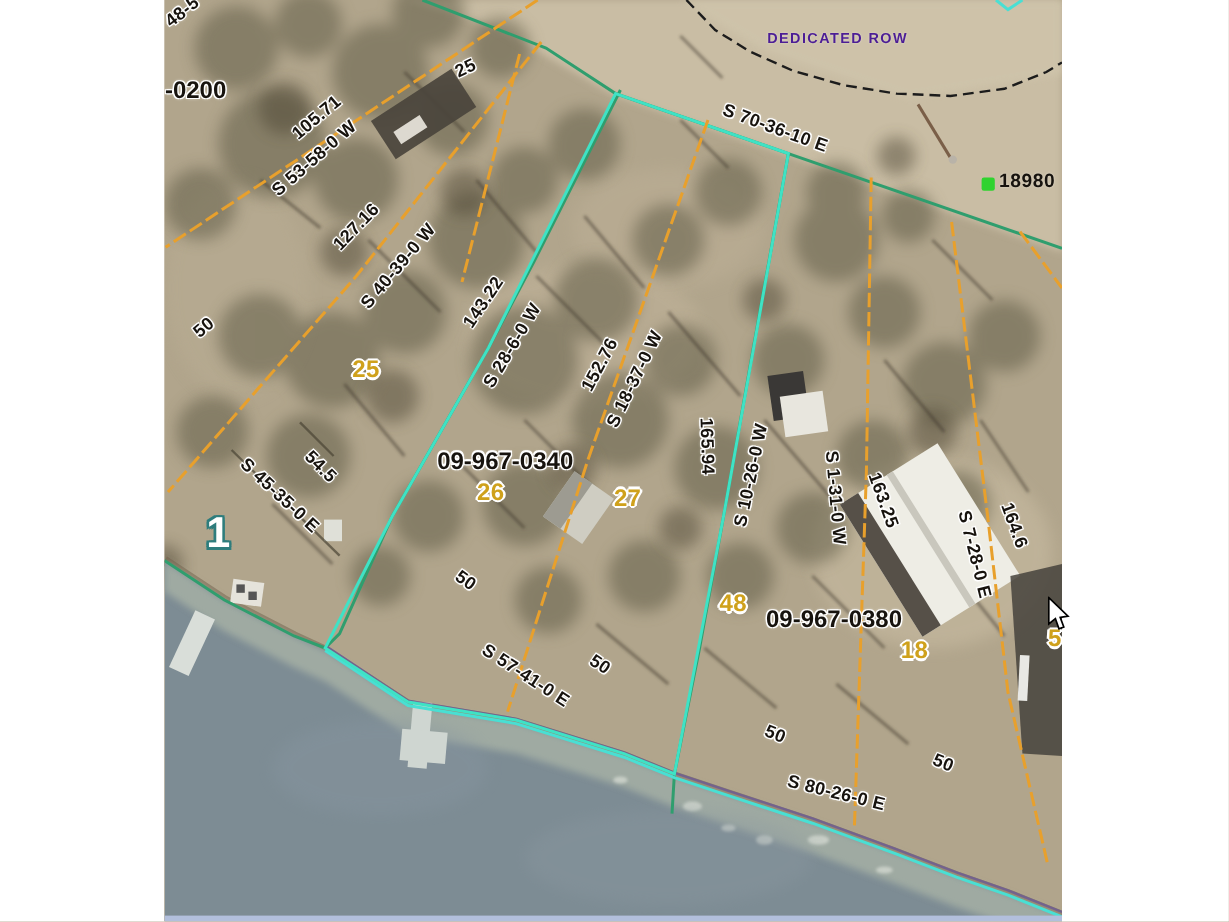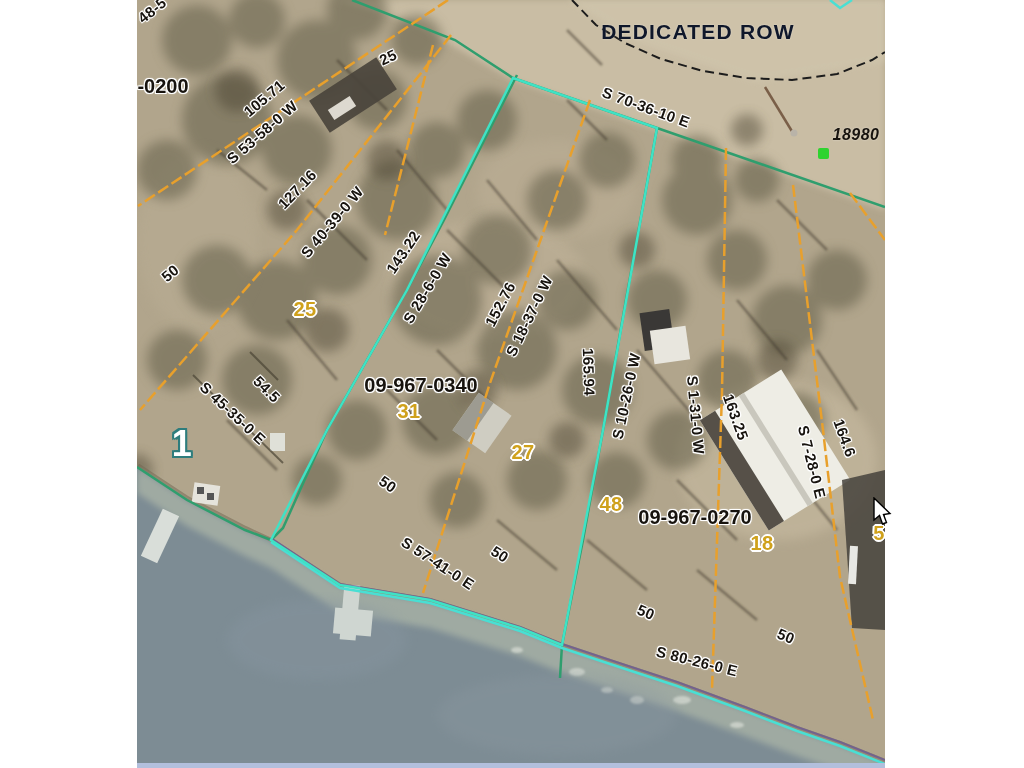--- a/index.html
+++ b/index.html
@@ -14,21 +14,21 @@
          font-weight:bold;font-size:15px;color:#17130e;letter-spacing:.3px;
          text-shadow:-1px -1px 0 #fff,1px -1px 0 #fff,-1px 1px 0 #fff,1px 1px 0 #fff,0 0 3px #fff;}
   .label.distance{font-size:15px;}
   .label.parcel-id{font-size:20px;letter-spacing:0;}
   .label.lot{font-size:20px;color:#cfa11c;
          text-shadow:-2px 0 0 #fff,2px 0 0 #fff,0 -2px 0 #fff,0 2px 0 #fff,-1px -1px 0 #fff,1px 1px 0 #fff,-1px 1px 0 #fff,1px -1px 0 #fff;}
   .label.outlot{font-size:36px;color:#ffffff;font-weight:bold;
          text-shadow:-2px 0 0 #2e7d7d,2px 0 0 #2e7d7d,0 -2px 0 #2e7d7d,0 2px 0 #2e7d7d,-2px -2px 0 #2e7d7d,2px 2px 0 #2e7d7d,-2px 2px 0 #2e7d7d,2px -2px 0 #2e7d7d;}
   .label.address{font-size:16px;font-weight:bold;letter-spacing:.5px;
          text-shadow:0 0 2px rgba(255,255,255,.5);}
-  .label.row-label{font-size:21px;letter-spacing:1.2px;color:#0f172a;
+  .label.row-label{font-size:12px;letter-spacing:1.2px;color:#4c1d95;
          text-shadow:0 0 2px rgba(255,255,255,.45);}
   #green-marker{position:absolute;width:11px;height:11px;border-radius:2px;z-index:3;}
   #cursor{position:absolute;z-index:9;}
   .bottom-strip{position:absolute;left:0;bottom:0;width:100%;height:5px;background:#b2bfdc;z-index:4;}
 </style>
 </head>
 <body>
 
 <div class="map">
 
@@ -203,53 +203,53 @@
         <polyline points="656,185 686,430 703,577 736,720" fill="none" stroke="#e8a02c" stroke-width="2.5" stroke-dasharray="12 4"></polyline>
         <polyline points="713,193 748,240" fill="none" stroke="#e8a02c" stroke-width="2.5" stroke-dasharray="12 4"></polyline>
         <polyline points="56,375 146,463" fill="none" stroke="#4a4434" stroke-width="2" opacity=".7"></polyline>
         <polyline points="113,352 141,380" fill="none" stroke="#4a4434" stroke-width="2" opacity=".7"></polyline>
       </g>
   </svg>
 
   <div class="labels">
 
   <span class="label bearing" style="left: 15px; top: 10px; transform: translate(-50%, -50%) rotate(-38deg);">48-5</span>
-      <span class="label parcel-id" style="left: 26px; top: 86px; transform: translate(-50%, -50%) rotate(0deg); text-align: center;">-0200</span>
+      <span class="label parcel-id" style="left: 26px; top: 76px; transform: translate(-50%, -50%) rotate(0deg); text-align: center;">-0200</span>
       <span class="label distance" style="left: 127px; top: 98px; transform: translate(-50%, -50%) rotate(-40deg);">105.71</span>
       <span class="label bearing" style="left: 125px; top: 132px; transform: translate(-50%, -50%) rotate(-41deg);">S 53-58-0 W</span>
       <span class="label distance" style="left: 251px; top: 57px; transform: translate(-50%, -50%) rotate(-25deg);">25</span>
       <span class="label distance" style="left: 160px; top: 189px; transform: translate(-50%, -50%) rotate(-46deg);">127.16</span>
       <span class="label bearing" style="left: 195px; top: 222px; transform: translate(-50%, -50%) rotate(-50deg);">S 40-39-0 W</span>
       <span class="label distance" style="left: 33px; top: 273px; transform: translate(-50%, -50%) rotate(-40deg);">50</span>
       <span class="label distance" style="left: 266px; top: 252px; transform: translate(-50%, -50%) rotate(-56deg);">143.22</span>
       <span class="label bearing" style="left: 290px; top: 288px; transform: translate(-50%, -50%) rotate(-59deg);">S 28-6-0 W</span>
       <span class="label distance" style="left: 363px; top: 304px; transform: translate(-50%, -50%) rotate(-62deg);">152.76</span>
       <span class="label bearing" style="left: 392px; top: 316px; transform: translate(-50%, -50%) rotate(-64deg);">S 18-37-0 W</span>
       <span class="label distance" style="left: 452px; top: 372px; transform: translate(-50%, -50%) rotate(88deg);">165.94</span>
       <span class="label bearing" style="left: 489px; top: 396px; transform: translate(-50%, -50%) rotate(-78deg);">S 10-26-0 W</span>
       <span class="label bearing" style="left: 559px; top: 415px; transform: translate(-50%, -50%) rotate(85deg);">S 1-31-0 W</span>
       <span class="label distance" style="left: 599px; top: 417px; transform: translate(-50%, -50%) rotate(70deg);">163.25</span>
       <span class="label bearing" style="left: 675px; top: 462px; transform: translate(-50%, -50%) rotate(76deg);">S 7-28-0 E</span>
       <span class="label distance" style="left: 708px; top: 438px; transform: translate(-50%, -50%) rotate(70deg);">164.6</span>
       <span class="label bearing" style="left: 509px; top: 107px; transform: translate(-50%, -50%) rotate(20deg);">S 70-36-10 E</span>
       <span class="label row-label" style="left: 561px; top: 32px; transform: translate(-50%, -50%) rotate(0deg);">DEDICATED ROW</span>
-      <span class="label address" style="left: 719px; top: 135px; transform: translate(-50%, -50%) rotate(0deg); font-style: italic;">18980</span>
+      <span class="label address" style="left: 719px; top: 152px; transform: translate(-50%, -50%) rotate(0deg);">18980</span>
       <span class="label parcel-id" style="left: 284px; top: 385px; transform: translate(-50%, -50%) rotate(0deg);">09-967-0340</span>
-      <span class="label parcel-id" style="left: 558px; top: 517px; transform: translate(-50%, -50%) rotate(0deg);">09-967-0270</span>
+      <span class="label parcel-id" style="left: 558px; top: 517px; transform: translate(-50%, -50%) rotate(0deg);">09-967-0380</span>
       <span class="label bearing" style="left: 96px; top: 413px; transform: translate(-50%, -50%) rotate(43deg);">S 45-35-0 E</span>
       <span class="label distance" style="left: 130px; top: 389px; transform: translate(-50%, -50%) rotate(45deg);">54.5</span>
       <span class="label bearing" style="left: 301px; top: 563px; transform: translate(-50%, -50%) rotate(33deg);">S 57-41-0 E</span>
       <span class="label distance" style="left: 251px; top: 484px; transform: translate(-50%, -50%) rotate(35deg);">50</span>
       <span class="label distance" style="left: 363px; top: 554px; transform: translate(-50%, -50%) rotate(33deg);">50</span>
       <span class="label distance" style="left: 509px; top: 612px; transform: translate(-50%, -50%) rotate(22deg);">50</span>
       <span class="label distance" style="left: 649px; top: 636px; transform: translate(-50%, -50%) rotate(22deg);">50</span>
       <span class="label bearing" style="left: 560px; top: 661px; transform: translate(-50%, -50%) rotate(14deg);">S 80-26-0 E</span>
       <span class="label lot" style="left: 168px; top: 309px; transform: translate(-50%, -50%) rotate(0deg);">25</span>
-      <span class="label lot" style="left: 272px; top: 411px; transform: translate(-50%, -50%) rotate(0deg);">31</span>
-      <span class="label lot" style="left: 386px; top: 452px; transform: translate(-50%, -50%) rotate(0deg);">27</span>
+      <span class="label lot" style="left: 272px; top: 411px; transform: translate(-50%, -50%) rotate(0deg);">26</span>
+      <span class="label lot" style="left: 386px; top: 416px; transform: translate(-50%, -50%) rotate(0deg);">27</span>
       <span class="label lot" style="left: 474px; top: 504px; transform: translate(-50%, -50%) rotate(0deg);">48</span>
       <span class="label lot" style="left: 625px; top: 543px; transform: translate(-50%, -50%) rotate(0deg);">18</span>
       <span class="label lot" style="left: 742px; top: 533px; transform: translate(-50%, -50%) rotate(0deg);">5</span>
       <span class="label outlot" style="left: 45px; top: 444px; transform: translate(-50%, -50%) rotate(0deg);">1</span>
     </div>
 
   <div id="green-marker" style="background: rgb(47, 211, 47); left: 681px; top: 148px;"></div>
 
   <div class="bottom-strip"></div>
 </div>

